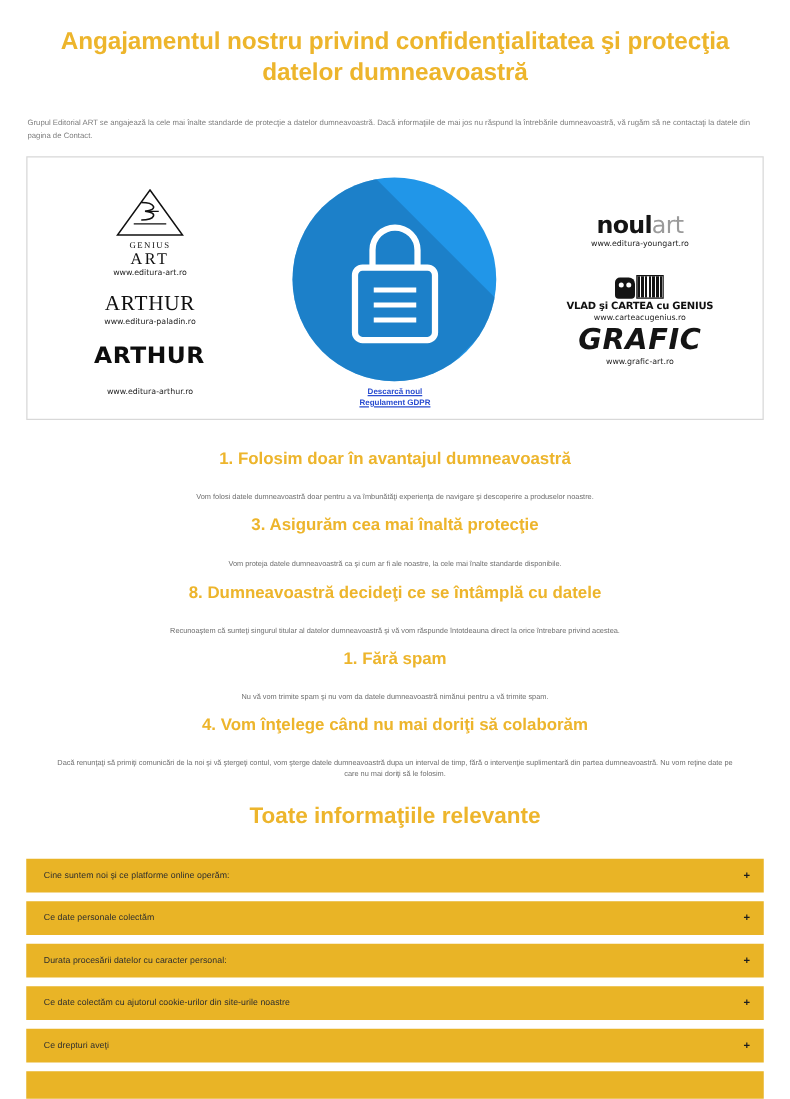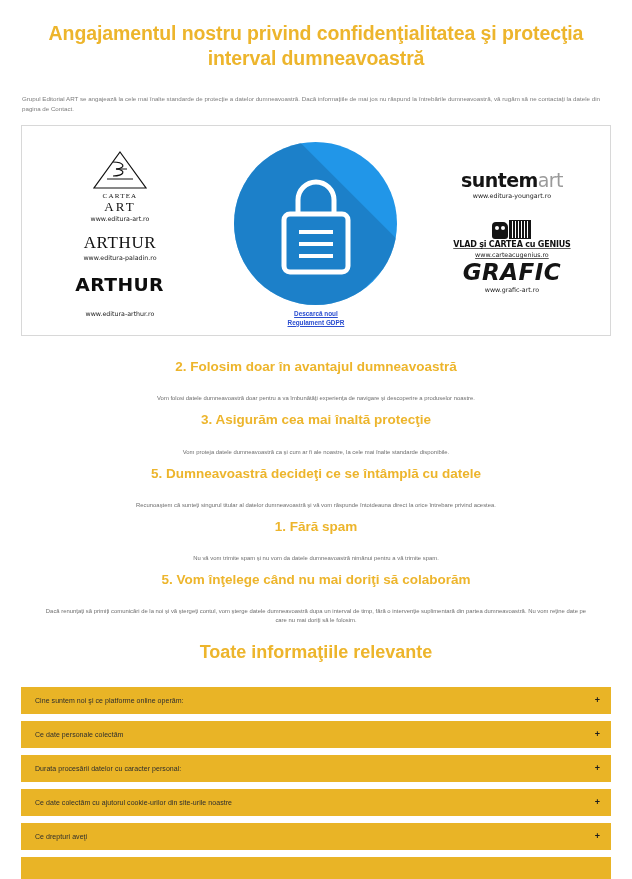--- a/index.html
+++ b/index.html
@@ -255,37 +255,37 @@
   .acc-plus {
     font-size: 9px;
     color: #1e1e1e;
     font-weight: bold;
     line-height: 9px;
   }
 </style>
 </head>
 <body>
 
-<h1 class="page-title">Angajamentul nostru privind confidenţialitatea şi protecţia interval dumneavoastră</h1>
+<h1 class="page-title">Angajamentul nostru privind confidenţialitatea şi protecţia datelor dumneavoastră</h1>
 
 <p class="intro">Grupul Editorial ART se angajează la cele mai înalte standarde de protecţie a datelor dumneavoastră. Dacă informaţiile de mai jos nu răspund la întrebările dumneavoastră, vă rugăm să ne contactaţi la datele din pagina de Contact.</p>
 
 <section class="logo-panel">
 
   <div class="logo-col left">
 
     <div class="logo-block">
       <svg width="58" height="42" viewBox="0 0 58 42">
         <polygon points="29,3 55,39 3,39" fill="none" stroke="#111" stroke-width="1.2"></polygon>
         <path d="M16 30 L42 30" stroke="#111" stroke-width="1"></path>
         <path d="M22 13 C33 13, 36 19, 25 20 C36 21, 33 27, 22 27" fill="none" stroke="#111" stroke-width="1.2"></path>
         <path d="M25 20 L36 20" stroke="#111" stroke-width="1"></path>
       </svg>
       <div class="mark-art">
-        <span class="word1">CARTEA</span>
+        <span class="word1">GENIUS</span>
         <span class="word2">ART</span>
       </div>
       <span class="logo-url">www.editura-art.ro</span>
     </div>
 
     <div class="logo-block" style="margin-top:10px;">
       <span class="mark-paladin">ARTHUR</span>
       <span class="logo-url">www.editura-paladin.ro</span>
     </div>
 
@@ -309,55 +309,55 @@
     </div>
     <a class="download-link">
       <span>Descarcă noul</span><br>
       <span>Regulament GDPR</span>
     </a>
   </div>
 
   <div class="logo-col right">
 
     <div class="logo-block">
-      <span class="mark-youngart"><span class="young">suntem</span><span class="art">art</span></span>
+      <span class="mark-youngart"><span class="young">noul</span><span class="art">art</span></span>
       <span class="logo-url">www.editura-youngart.ro</span>
     </div>
 
-    <div class="logo-block mark-vlad" style="margin-top:12px;text-decoration:underline;">
+    <div class="logo-block mark-vlad" style="margin-top:12px;">
       <div class="vlad-art">
         <div class="vlad-head"></div>
         <div class="vlad-book"></div>
       </div>
       <span class="vlad-text">VLAD şi CARTEA cu GENIUS</span>
       <span class="logo-url">www.carteacugenius.ro</span>
     </div>
 
     <div class="logo-block" style="">
       <span class="mark-grafic">GRAFIC</span>
       <span class="logo-url">www.grafic-art.ro</span>
     </div>
 
   </div>
 </section>
 
 <div class="sections">
-  <h2 class="sec-title">2. Folosim doar în avantajul dumneavoastră</h2>
+  <h2 class="sec-title">1. Folosim doar în avantajul dumneavoastră</h2>
   <p class="sec-body">Vom folosi datele dumneavoastră doar pentru a va îmbunătăţi experienţa de navigare şi descoperire a produselor noastre.</p>
 
   <h2 class="sec-title">3. Asigurăm cea mai înaltă protecţie</h2>
   <p class="sec-body">Vom proteja datele dumneavoastră ca şi cum ar fi ale noastre, la cele mai înalte standarde disponibile.</p>
 
-  <h2 class="sec-title">5. Dumneavoastră decideţi ce se întâmplă cu datele</h2>
+  <h2 class="sec-title">8. Dumneavoastră decideţi ce se întâmplă cu datele</h2>
   <p class="sec-body">Recunoaştem că sunteţi singurul titular al datelor dumneavoastră şi vă vom răspunde întotdeauna direct la orice întrebare privind acestea.</p>
 
   <h2 class="sec-title">1. Fără spam</h2>
   <p class="sec-body">Nu vă vom trimite spam şi nu vom da datele dumneavoastră nimănui pentru a vă trimite spam.</p>
 
-  <h2 class="sec-title">5. Vom înţelege când nu mai doriţi să colaborăm</h2>
+  <h2 class="sec-title">4. Vom înţelege când nu mai doriţi să colaborăm</h2>
   <p class="sec-body">Dacă renunţaţi să primiţi comunicări de la noi şi vă ştergeţi contul, vom şterge datele dumneavoastră dupa un interval de timp, fără o intervenţie suplimentară din partea dumneavoastră. Nu vom reţine date pe care nu mai doriţi să le folosim.</p>
 </div>
 
 <h2 class="all-info-title">Toate informaţiile relevante</h2>
 
 <div class="accordion">
 
   <div class="acc-row">
     <span class="acc-label">Cine suntem noi şi ce platforme online operăm:</span>
     <span class="acc-plus">+</span>

